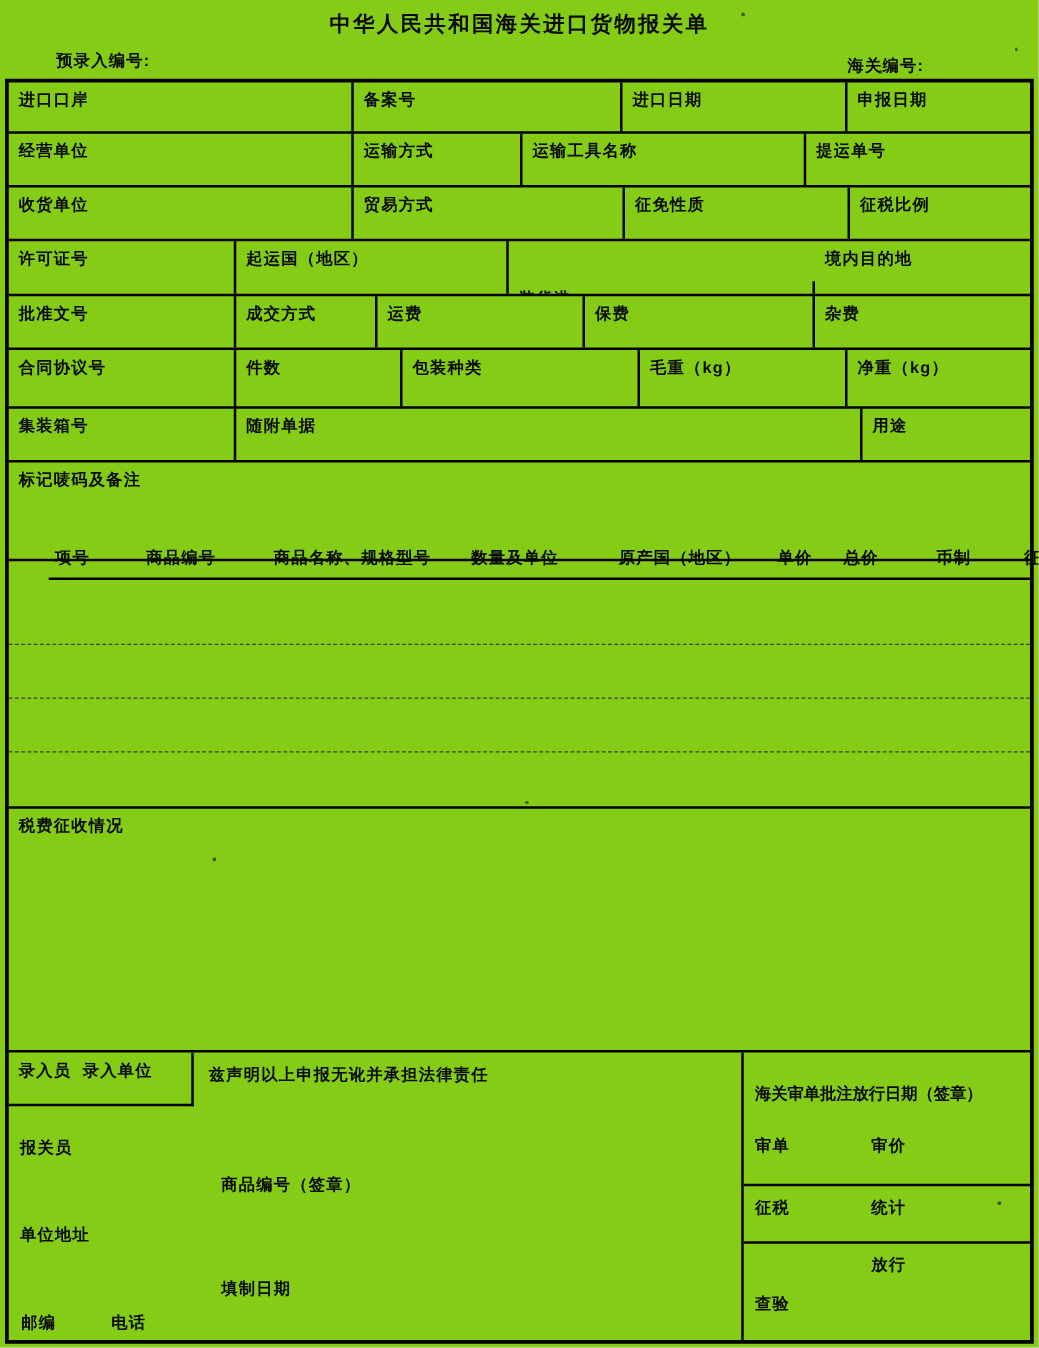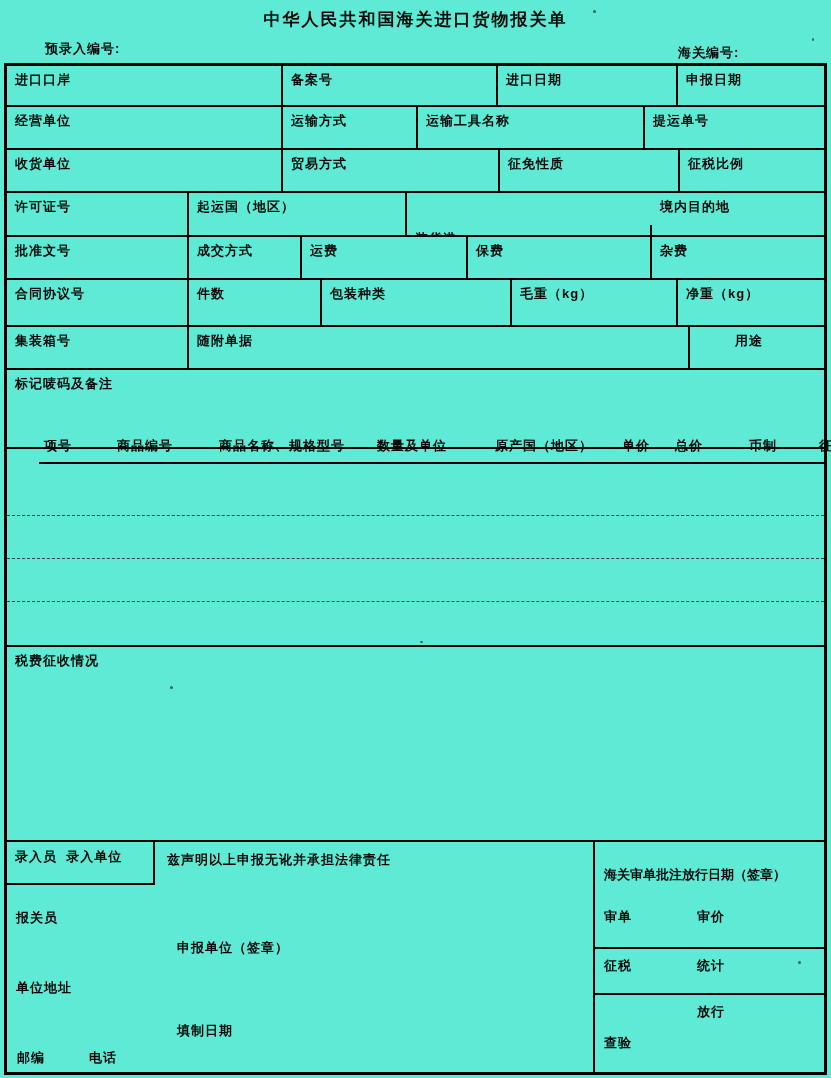--- a/index.html
+++ b/index.html
@@ -1,17 +1,17 @@
 <!DOCTYPE html>
 <html><head>
 <meta charset="utf-8">
 <style>
   html,body{margin:0;padding:0;background:#e8e8e8;}
   .page{
-    position:relative;width:831px;height:1078px;background:#5eead4;
+    position:relative;width:831px;height:1078px;background:#84cc16;
     font-family:"Liberation Sans","DejaVu Sans",sans-serif;
     font-weight:bold;color:#0a0a0a;overflow:hidden;margin:0 auto;
   }
   .title{
     position:absolute;top:8px;left:0;width:100%;text-align:center;
     font-size:17px;letter-spacing:2px;
   }
   .topnote{position:absolute;font-size:13px;letter-spacing:1px;}
   .formtable{
     position:absolute;left:4px;top:63px;width:823px;height:1012px;
@@ -88,21 +88,21 @@
       <div class="c" style="left:0;width:182px;">合同协议号</div>
       <div class="c" style="left:182px;width:133px;">件数</div>
       <div class="c" style="left:315px;width:190px;">包装种类</div>
       <div class="c" style="left:505px;width:166px;">毛重（kg）</div>
       <div class="c last" style="left:671px;">净重（kg）</div>
     </div>
 
     <div class="row" style="top:261px;height:43px;">
       <div class="c" style="left:0;width:182px;">集装箱号</div>
       <div class="c" style="left:182px;width:501px;">随附单据</div>
-      <div class="c last" style="left:683px;margin-left:37px;">用途</div>
+      <div class="c last" style="left:683px;">用途</div>
     </div>
 
     <div class="row" style="top:304px;height:79px;padding-left:30px;">
       <div class="c last" style="left:0;">标记唛码及备注</div>
     </div>
 
     <div class="row" style="top:366px;height:32px;margin-left:32px;">
       <span class="hspan" style="left:5px;">项号</span>
       <span class="hspan" style="left:78px;">商品编号</span>
       <span class="hspan" style="left:180px;">商品名称、规格型号</span>
@@ -125,21 +125,21 @@
     </div>
 
     <div class="row noline" style="top:776px;bottom:0;">
 
       <div class="c" style="left:0;width:588px;padding:0;">
         <div class="entrybox">
           <span>录入员</span>&nbsp;&nbsp;<span>录入单位</span>
         </div>
         <div class="lbl" style="left:160px;top:9px;">兹声明以上申报无讹并承担法律责任</div>
         <div class="lbl" style="left:9px;top:67px;">报关员</div>
-        <div class="lbl" style="left:170px;top:97px;">申报单位（签章）</div>
+        <div class="lbl" style="left:170px;top:97px;">商品编号（签章）</div>
         <div class="lbl" style="left:9px;top:137px;">单位地址</div>
         <div class="lbl" style="left:170px;top:180px;">填制日期</div>
         <div class="lbl" style="left:10px;top:207px;">邮编</div>
         <div class="lbl" style="left:82px;top:207px;">电话</div>
       </div>
 
       <div class="c last" style="left:588px;padding:0;">
         <div class="subcell" style="top:0;height:107px;">
           <div class="lbl" style="left:9px;top:24px;letter-spacing:0;">海关审单批注放行日期（签章）</div>
           <div class="lbl" style="left:9px;top:66px;">审单</div>

